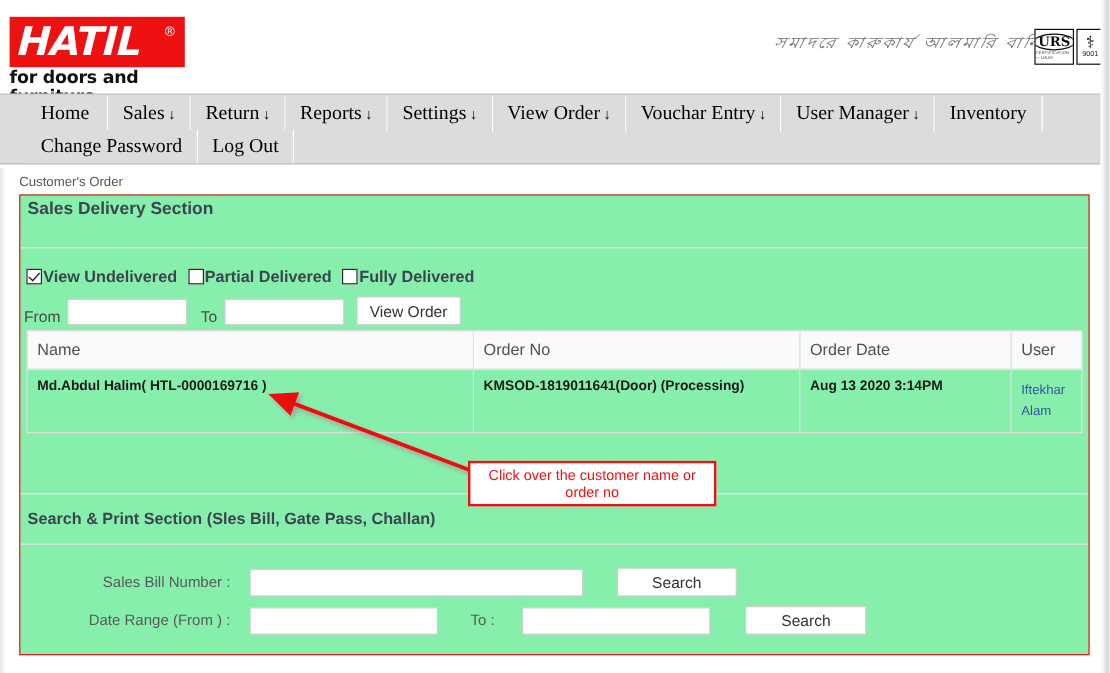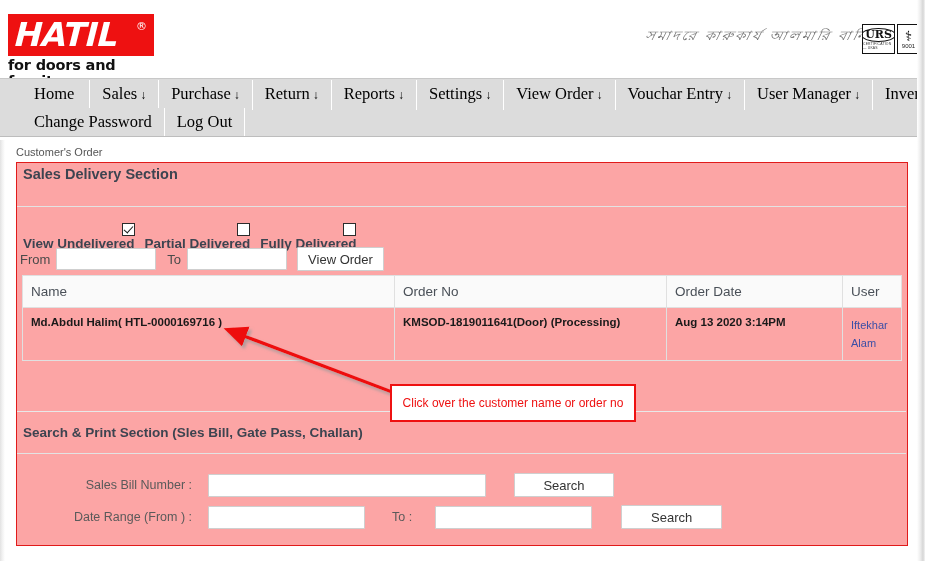--- a/index.html
+++ b/index.html
@@ -133,40 +133,40 @@
     position: absolute; left: 16px; top: 146px;
     font-size: 11px;
     color: #555555;
   }
 
   
   #panel {
     position: absolute; left: 16px; top: 162px;
     width: 892px; height: 384px;
     border: 1.5px solid #e01b1b;
-    background: #fca5a5;
+    background: #86efac;
   }
   #section-title {
     position: absolute; left: 6px; top: 3px;
     font-size: 14.5px;
     font-weight: bold;
     color: #3d4450;
   }
   #hr-1 {
     position: absolute; left: 0; top: 43px;
     width: 889px; height: 1px;
     background: #e3e3e3;
   }
 
   
   #filter-row {
     position: absolute; left: 5px; top: 60px;
     display: flex; align-items: center;
   }
-  .cb-wrap { display: flex; align-items: flex-end; margin-right: 3px; flex-direction: column; }
+  .cb-wrap { display: flex; align-items: center; margin-right: 3px; }
   .cb {
     width: 13px; height: 13px;
     border: 1.4px solid #2b2b2b;
     background: #fff;
     position: relative;
     display: inline-block;
     cursor: pointer;
   }
   .cb.checked::after {
     content: "";
@@ -181,21 +181,21 @@
     font-size: 13.5px;
     font-weight: bold;
     color: #3d4450;
     margin-left: 1px;
     white-space: nowrap;
   }
 
   
   #range-row {
     position: absolute; left: 3px; top: 84px;
-    display: flex; align-items: center;
+    display: flex; align-items: flex-end;
   }
   .range-label {
     font-size: 13px; color: #4a4a4a;
     margin: 0 6px 0 0;
   }
   .txt-input {
     border: 1px solid #cfcfcf;
     background: #fff;
     height: 22px;
     font-size: 12px;
@@ -302,21 +302,21 @@
 
   
   #annot-layer {
     position: absolute; left: 0; top: 0;
     width: 925px; height: 561px;
     pointer-events: none;
   }
   #callout {
     position: absolute;
     left: 390px; top: 384px;
-    width: 246px; height: 38px;
+    width: 207px; height: 38px;
     border: 2px solid #ee1111;
     background: #ffffff;
     color: #ee1111;
     font-size: 12px;
     line-height: 14px;
     text-align: center;
     display: flex; align-items: center; justify-content: center;
     padding: 0 4px;
   }
 
@@ -361,23 +361,20 @@
     </div>
   </div>
 
   <div id="nav">
     <div class="nav-row" id="nav-row-1">
       <div class="nav-item">
         <span>Home</span><span class="caret"></span>
       </div>
       <div class="nav-item">
         <span>Sales</span><span class="caret">↓</span>
-      </div>
-      <div class="nav-item">
-        <span>Purchase</span><span class="caret">↓</span>
       </div>
       <div class="nav-item">
         <span>Return</span><span class="caret">↓</span>
       </div>
       <div class="nav-item">
         <span>Reports</span><span class="caret">↓</span>
       </div>
       <div class="nav-item">
         <span>Settings</span><span class="caret">↓</span>
       </div>

